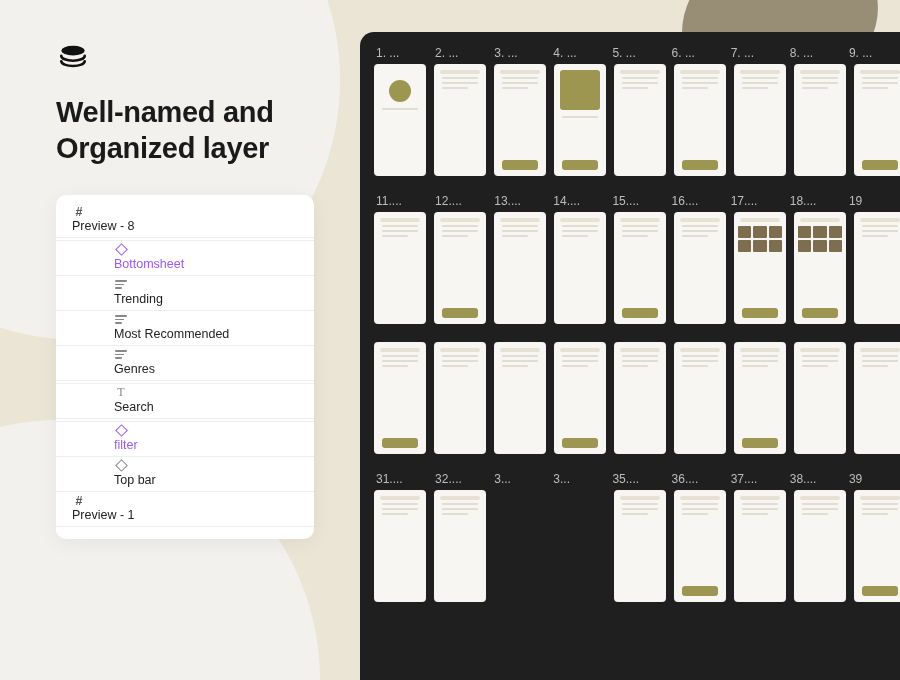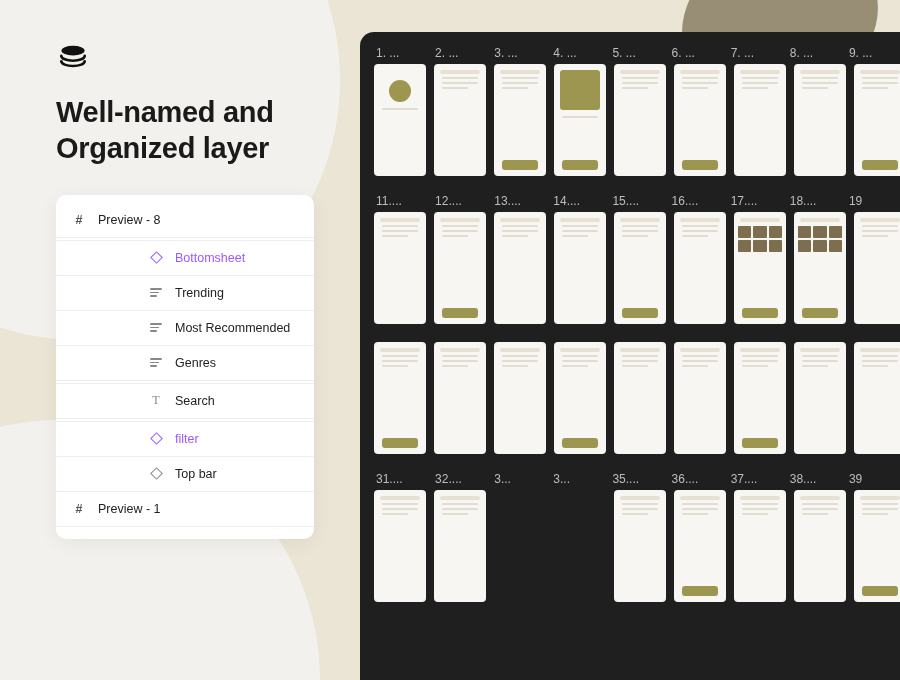--- a/index.html
+++ b/index.html
@@ -33,24 +33,24 @@
   font-size: 29px; line-height: 1.25; font-weight: 600;
   color: #1a1a1a; letter-spacing: -0.3px;
   margin-bottom: 28px;
 }
 .panel {
   width: 258px; background: #fff; border-radius: 10px;
   box-shadow: 0 4px 20px rgba(0,0,0,.06);
   padding: 10px 0;
   font-size: 12.5px; color: #222;
 }
-.li { display: flex; align-items: center; height: 30px; }
+.li { display: flex; align-items: flex-start; height: 30px; flex-direction: column; }
 .pad0 { padding-left: 16px; }
 .pad1 { padding-left: 38px; }
-.pad2 { padding-left: 58px; margin-left: 35px; }
+.pad2 { padding-left: 58px; }
 .li .ic { width: 14px; height: 14px; display: flex; align-items: center; justify-content: center; margin-right: 12px; flex-shrink: 0; }
 .li .lbl { white-space: nowrap; }
 .purple { color: #9b59ff; }
 .divider { height: 1px; background: #eee; margin: 2px 0; }
 
 .hash::before { content:"#"; font-weight: 600; color:#555; }
 .diamond { width: 9px; height: 9px; border: 1.3px solid #9b59ff; transform: rotate(45deg); }
 .diamond.gray { border-color:#888; }
 .hlines { width: 12px; display:flex; flex-direction:column; gap:2px; }
 .hlines span { height:1.5px; background:#888; border-radius:1px; }

